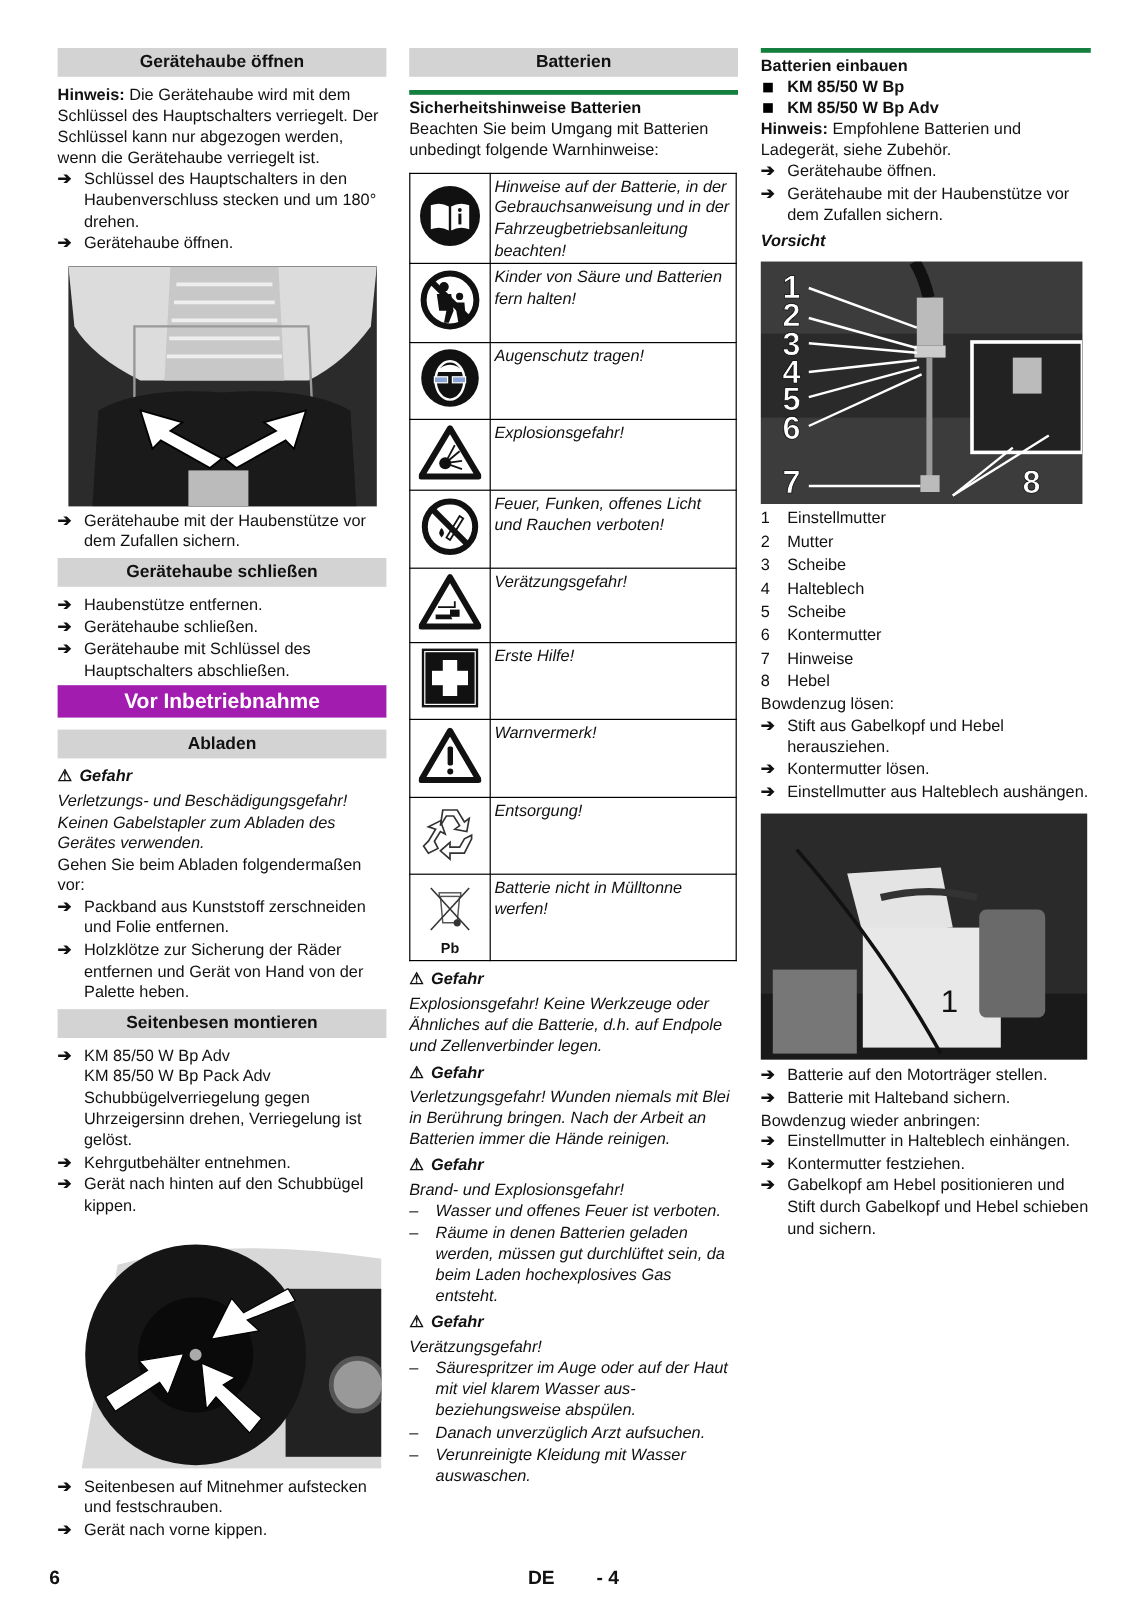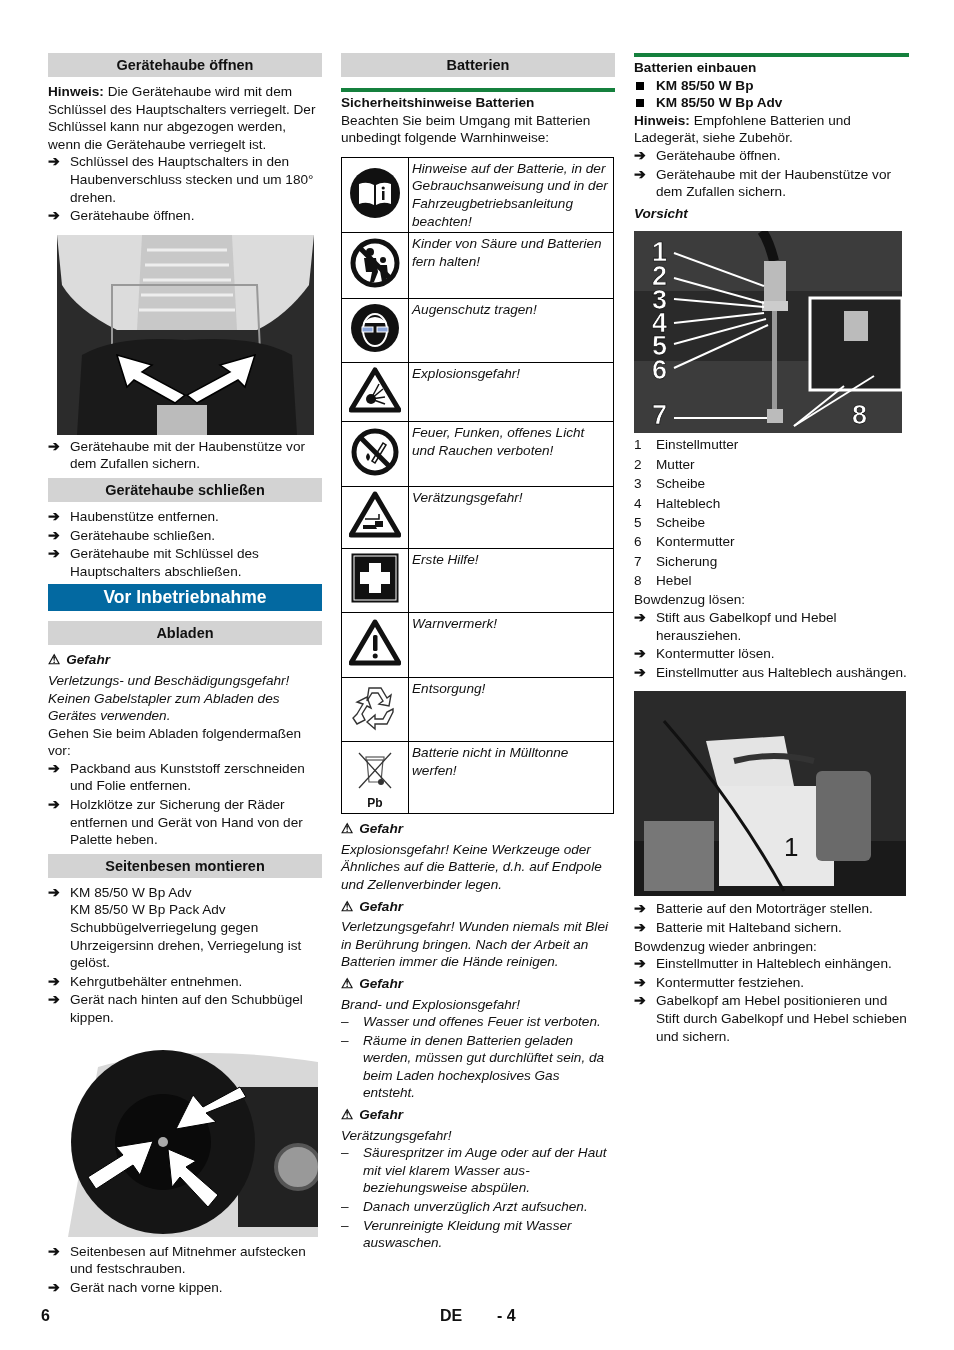--- a/index.html
+++ b/index.html
@@ -1,23 +1,23 @@
 <!DOCTYPE html>
 <html><head>
 <meta charset="utf-8">
 <style>
   * { box-sizing: border-box; margin: 0; padding: 0; }
   html, body { width: 954px; height: 1350px; background: #ffffff; overflow: hidden; }
   body { font-family: "Liberation Sans", sans-serif; font-size: 13.6px; color: #111; position: relative; line-height: 17.6px; }
-  .col { position: absolute; top: 53px; }
+  .col { position: absolute; top: 40px; }
   #col1 { left: 48px; width: 274px; }
   #col2 { left: 341px; width: 274px; }
   #col3 { left: 634px; width: 275px; }
   .h-gray { background: #d3d3d3; font-weight: bold; text-align: center; font-size: 14.5px; height: 24px; line-height: 24px; margin-bottom: 6px; }
-  .h-black { background: #0369a1; color: #fff; font-weight: bold; text-align: center; font-size: 17.5px; height: 27px; line-height: 27px; margin: 4px 0 10px; }
+  .h-black { background: #a21caf; color: #fff; font-weight: bold; text-align: center; font-size: 17.5px; height: 27px; line-height: 27px; margin: 4px 0 10px; }
   .sub { font-weight: bold; font-size: 13.6px; }
   .rule-top { border-top: 4px solid #15803d; padding-top: 2px; }
   p { margin: 0; }
   .b { font-weight: bold; }
   .i { font-style: italic; }
   .step { position: relative; padding-left: 22px; margin-bottom: 1px; }
   .step .arr { position: absolute; left: 0; top: 0; font-weight: bold; font-size: 14px; }
   .dash { position: relative; padding-left: 22px; font-style: italic; margin-bottom: 1px; }
   .dash .d { position: absolute; left: 0; top: 0; font-style: normal; }
   .sq { position: relative; padding-left: 22px; font-weight: bold; }
@@ -311,21 +311,21 @@
     <div class="legend-row">
         <span class="n">5</span>
         <span>Scheibe</span>
       </div>
     <div class="legend-row">
         <span class="n">6</span>
         <span>Kontermutter</span>
       </div>
     <div class="legend-row">
         <span class="n">7</span>
-        <span>Sicherung</span>
+        <span>Hinweise</span>
       </div>
     <div class="legend-row">
         <span class="n">8</span>
         <span>Hebel</span>
       </div>
   </div>
   <p>Bowdenzug lösen:</p>
   <div class="step"><span class="arr">➔</span><span>Stift aus Gabelkopf und Hebel herausziehen.</span></div>
   <div class="step"><span class="arr">➔</span><span>Kontermutter lösen.</span></div>
   <div class="step"><span class="arr">➔</span><span>Einstellmutter aus Halteblech aushängen.</span></div>

